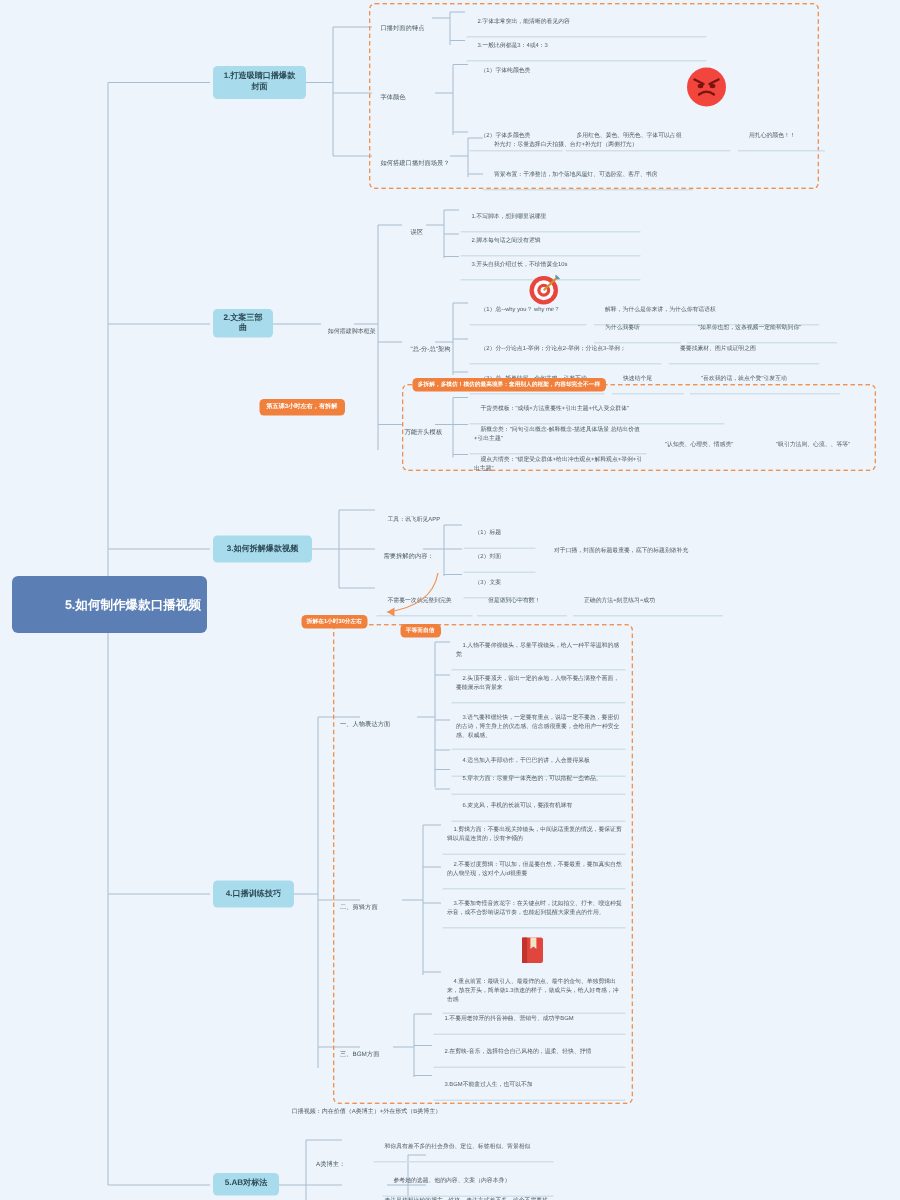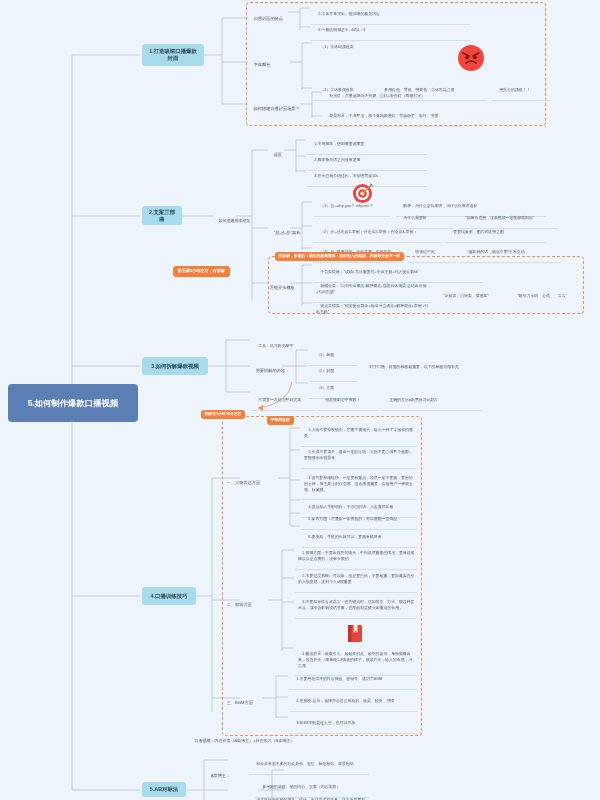--- a/index.html
+++ b/index.html
@@ -30,21 +30,21 @@
   
   .root {
     background: #5b7fb5;
     color: #ffffff;
     border-radius: 4px;
     font-size: 8.4px;
     font-weight: bold;
     line-height: 1.3;
     text-align: center;
     padding: 5px 4px;
-    display: flex; align-items: center; justify-content: center;
+    display: flex; align-items: center; justify-content: flex-end;
   }
   
   .lvl1 {
     background: #a8dced;
     border-radius: 3px;
     color: #2d4a55;
     font-size: 5.4px;
     font-weight: bold;
     padding: 3px 5px;
     display: flex; align-items: center; justify-content: center;

